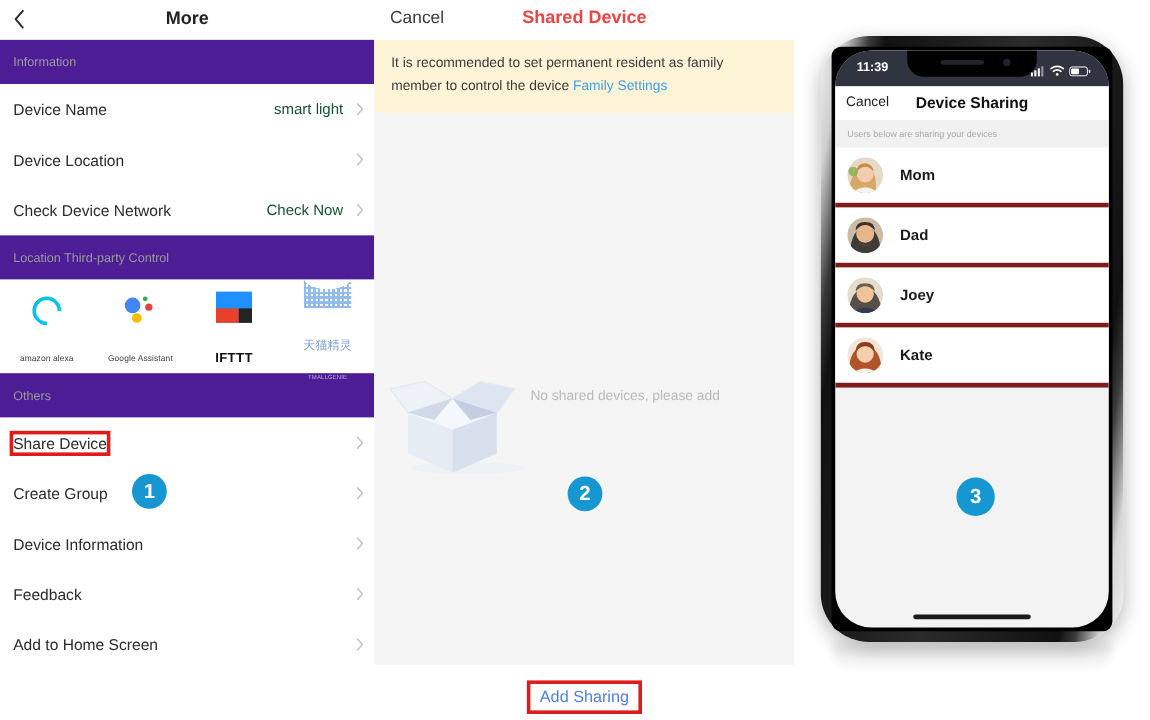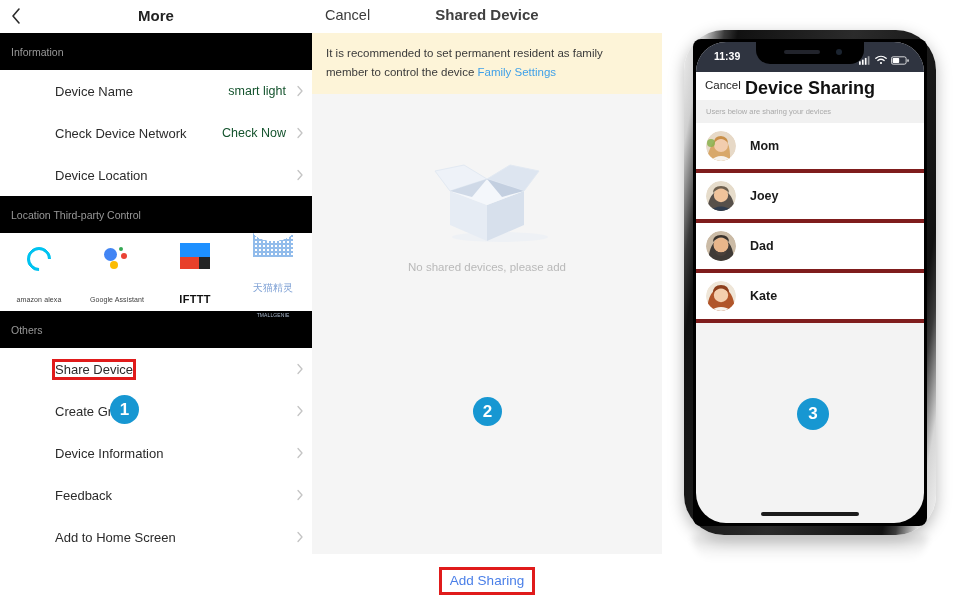--- a/index.html
+++ b/index.html
@@ -15,30 +15,30 @@
   .panel-left { position: absolute; left: 0; top: 0; width: 312px; height: 600px; background: #fff; }
   .nav-bar { position: relative; height: 33px; background: #fff; }
   .nav-title {
     position: absolute; left: 0; right: 0; top: 7px;
     text-align: center; font-size: 15px; font-weight: bold; color: #222;
   }
   .back-chevron { position: absolute; left: 10px; top: 7px; width: 12px; height: 18px; }
   .back-chevron svg { display: block; }
 
   .sec-head {
-    background: #000000; color: #999; font-size: 10.5px;
+    background: #4c1d95; color: #999; font-size: 10.5px;
     padding: 0 0 0 11px; display: flex; align-items: center;
   }
   .sec-head.h1 { height: 37px; }
 
   .row {
     position: relative; height: 42px; display: flex; align-items: center;
     padding: 0 0 0 11px; background: #fff; font-size: 13px; color: #2b2b2b;
   }
-  .row .r-label { flex: 0 0 auto; margin-left: 44px; }
+  .row .r-label { flex: 0 0 auto; }
   .row .r-value {
     position: absolute; right: 26px; font-size: 12.5px; color: #14532d;
   }
   .row .chev {
     position: absolute; right: 8px; top: 50%; transform: translateY(-50%);
     width: 8px; height: 13px;
   }
 
   .brand-strip {
     height: 78px; background: #fff; display: flex; align-items: center;
@@ -85,29 +85,29 @@
   .badge {
     position: absolute; border-radius: 50%; background: #1797d2; color: #fff;
     display: flex; align-items: center; justify-content: center;
     font-size: 17px; font-weight: bold;
   }
 
   
   .panel-mid { position: absolute; left: 312px; top: 0; width: 350px; height: 600px; background: #fff; }
   .mid-nav { position: relative; height: 33px; background: #fff; }
   .mid-cancel { position: absolute; left: 13px; top: 7px; font-size: 14.5px; color: #3b3b3b; }
-  .mid-title { position: absolute; left: 0; right: 0; top: 6px; text-align: center; font-size: 15px; font-weight: bold; color: #404040; }
+  .mid-title { position: absolute; left: 0; right: 0; top: 6px; text-align: center; font-size: 15px; font-weight: bold; color: #ef4444; }
   .notice {
     background: #fdf4d8; padding: 11px 14px 13px 14px;
     font-size: 11.5px; line-height: 1.62; color: #3a3a3a;
   }
   .notice a { color: #3fa0e8; text-decoration: none; }
   .mid-body {
     position: relative; height: 460px; background: #f5f5f5;
-    display: flex; flex-direction: column; align-items: center;
+    display: flex; align-items: center;
   }
   .box-art { margin-top: 55px; width: 130px; height: 100px; }
   .empty-text { margin-top: 12px; font-size: 11.5px; color: #b9b9b9; }
   .add-sharing-wrap {
     position: absolute; left: 0; right: 0; bottom: 8px;
     display: flex; justify-content: center;
   }
   .add-sharing {
     font-size: 13.5px; color: #4a7fe8; background: #fff;
     padding: 3px 8px 4px 8px;
@@ -138,21 +138,21 @@
   .sb-icons { position: absolute; right: 15px; top: 9px; display: flex; align-items: center; gap: 4px; }
   .notch {
     position: absolute; left: 50%; transform: translateX(-50%); top: 0;
     width: 108px; height: 22px; background: #000; border-radius: 0 0 14px 14px;
   }
   .notch .spk { position: absolute; left: 28px; top: 8px; width: 36px; height: 4px; background: #22242c; border-radius: 2px; }
   .notch .cam { position: absolute; right: 22px; top: 7px; width: 6px; height: 6px; border-radius: 50%; background: #1b2430; }
 
   .ph-nav { position: relative; height: 28px; background: #fff; }
   .ph-cancel { position: absolute; left: 9px; top: 7px; font-size: 11.5px; color: #1c1c1c; }
-  .ph-title { position: absolute; left: 0; right: 0; top: 6px; text-align: center; font-size: 18px; font-weight: bold; color: #111; }
+  .ph-title { position: absolute; left: 0; right: 0; top: 6px; text-align: center; font-size: 13px; font-weight: bold; color: #111; }
   .ph-hint {
     height: 23px; background: #f1f1f1; display: flex; align-items: center;
     padding-left: 10px; font-size: 7.5px; color: #a9a9a9;
   }
   .ph-row {
     position: relative; height: 50px; background: #fff;
     display: flex; align-items: center; padding-left: 10px;
     border-bottom: 4px solid #7f1d1d;
   }
   .avatar {
@@ -192,31 +192,31 @@
       <span class="r-label">Device Name</span>
       <span class="r-value">smart light</span>
       <span class="chev">
         <svg viewBox="0 0 8 13" width="8" height="13">
             <polyline points="2,2 6,6.5 2,11" fill="none" stroke="#c4c4c4" stroke-width="1.3" stroke-linecap="round" stroke-linejoin="round"></polyline>
           </svg>
       </span>
     </div>
 
     <div class="row">
+      <span class="r-label">Device Location</span>
+      <span class="chev">
+        <svg viewBox="0 0 8 13" width="8" height="13">
+            <polyline points="2,2 6,6.5 2,11" fill="none" stroke="#c4c4c4" stroke-width="1.3" stroke-linecap="round" stroke-linejoin="round"></polyline>
+          </svg>
+      </span>
+    </div>
+
+    <div class="row">
       <span class="r-label">Check Device Network</span>
       <span class="r-value">Check Now</span>
-      <span class="chev">
-        <svg viewBox="0 0 8 13" width="8" height="13">
-            <polyline points="2,2 6,6.5 2,11" fill="none" stroke="#c4c4c4" stroke-width="1.3" stroke-linecap="round" stroke-linejoin="round"></polyline>
-          </svg>
-      </span>
-    </div>
-
-    <div class="row">
-      <span class="r-label">Device Location</span>
       <span class="chev">
         <svg viewBox="0 0 8 13" width="8" height="13">
             <polyline points="2,2 6,6.5 2,11" fill="none" stroke="#c4c4c4" stroke-width="1.3" stroke-linecap="round" stroke-linejoin="round"></polyline>
           </svg>
       </span>
     </div>
 
     <div class="sec-head h1">Location Third-party Control</div>
 
     <div class="brand-strip">
@@ -385,41 +385,41 @@
                 <path d="M4 30 Q15 20 26 30 Z" fill="#f6f2ec"></path>
                 <circle cx="5" cy="12" r="4" fill="#8ab24f" opacity=".85"></circle>
               </svg>
             </span>
             <span class="ph-name">Mom</span>
           </div>
 
           <div class="ph-row">
             <span class="avatar">
               <svg viewBox="0 0 30 30" width="30" height="30">
+                <circle cx="15" cy="15" r="15" fill="#cbbba6"></circle>
+                <path d="M2 30 Q4 9 15 8 Q27 9 28 30 Z" fill="#3f3a36"></path>
+                <circle cx="15" cy="14" r="7.5" fill="#e8b68b"></circle>
+                <path d="M7 11 Q15 2 23 11 Q23 4 15 4 Q7 4 7 11Z" fill="#3a322c"></path>
+                <path d="M9 19 Q15 24 21 19 Q20 25 15 25 Q10 25 9 19Z" fill="#4a403a"></path>
+              </svg>
+            </span>
+            <span class="ph-name">Dad</span>
+          </div>
+
+          <div class="ph-row">
+            <span class="avatar">
+              <svg viewBox="0 0 30 30" width="30" height="30">
                 <circle cx="15" cy="15" r="15" fill="#e6dccb"></circle>
                 <path d="M1 30 Q3 10 15 9 Q27 10 29 30 Z" fill="#57504a"></path>
                 <circle cx="15" cy="14" r="7.2" fill="#f0c39b"></circle>
                 <path d="M7 12 Q15 3 23 12 Q23 5 15 5 Q7 5 7 12Z" fill="#6d5f4e"></path>
                 <path d="M3 30 Q15 21 27 30 Z" fill="#2f3c4f"></path>
               </svg>
             </span>
             <span class="ph-name">Joey</span>
-          </div>
-
-          <div class="ph-row">
-            <span class="avatar">
-              <svg viewBox="0 0 30 30" width="30" height="30">
-                <circle cx="15" cy="15" r="15" fill="#cbbba6"></circle>
-                <path d="M2 30 Q4 9 15 8 Q27 9 28 30 Z" fill="#3f3a36"></path>
-                <circle cx="15" cy="14" r="7.5" fill="#e8b68b"></circle>
-                <path d="M7 11 Q15 2 23 11 Q23 4 15 4 Q7 4 7 11Z" fill="#3a322c"></path>
-                <path d="M9 19 Q15 24 21 19 Q20 25 15 25 Q10 25 9 19Z" fill="#4a403a"></path>
-              </svg>
-            </span>
-            <span class="ph-name">Dad</span>
           </div>
 
           <div class="ph-row">
             <span class="avatar">
               <svg viewBox="0 0 30 30" width="30" height="30">
                 <circle cx="15" cy="15" r="15" fill="#efe6d8"></circle>
                 <path d="M1 30 Q2 8 15 7 Q28 8 29 30 Z" fill="#b0552a"></path>
                 <circle cx="15" cy="14" r="7.2" fill="#f4cfae"></circle>
                 <path d="M7 12 Q15 3 23 12 Q23 4 15 4 Q7 4 7 12Z" fill="#8d3f1d"></path>
                 <path d="M4 30 Q15 22 26 30 Z" fill="#f7f3ed"></path>

